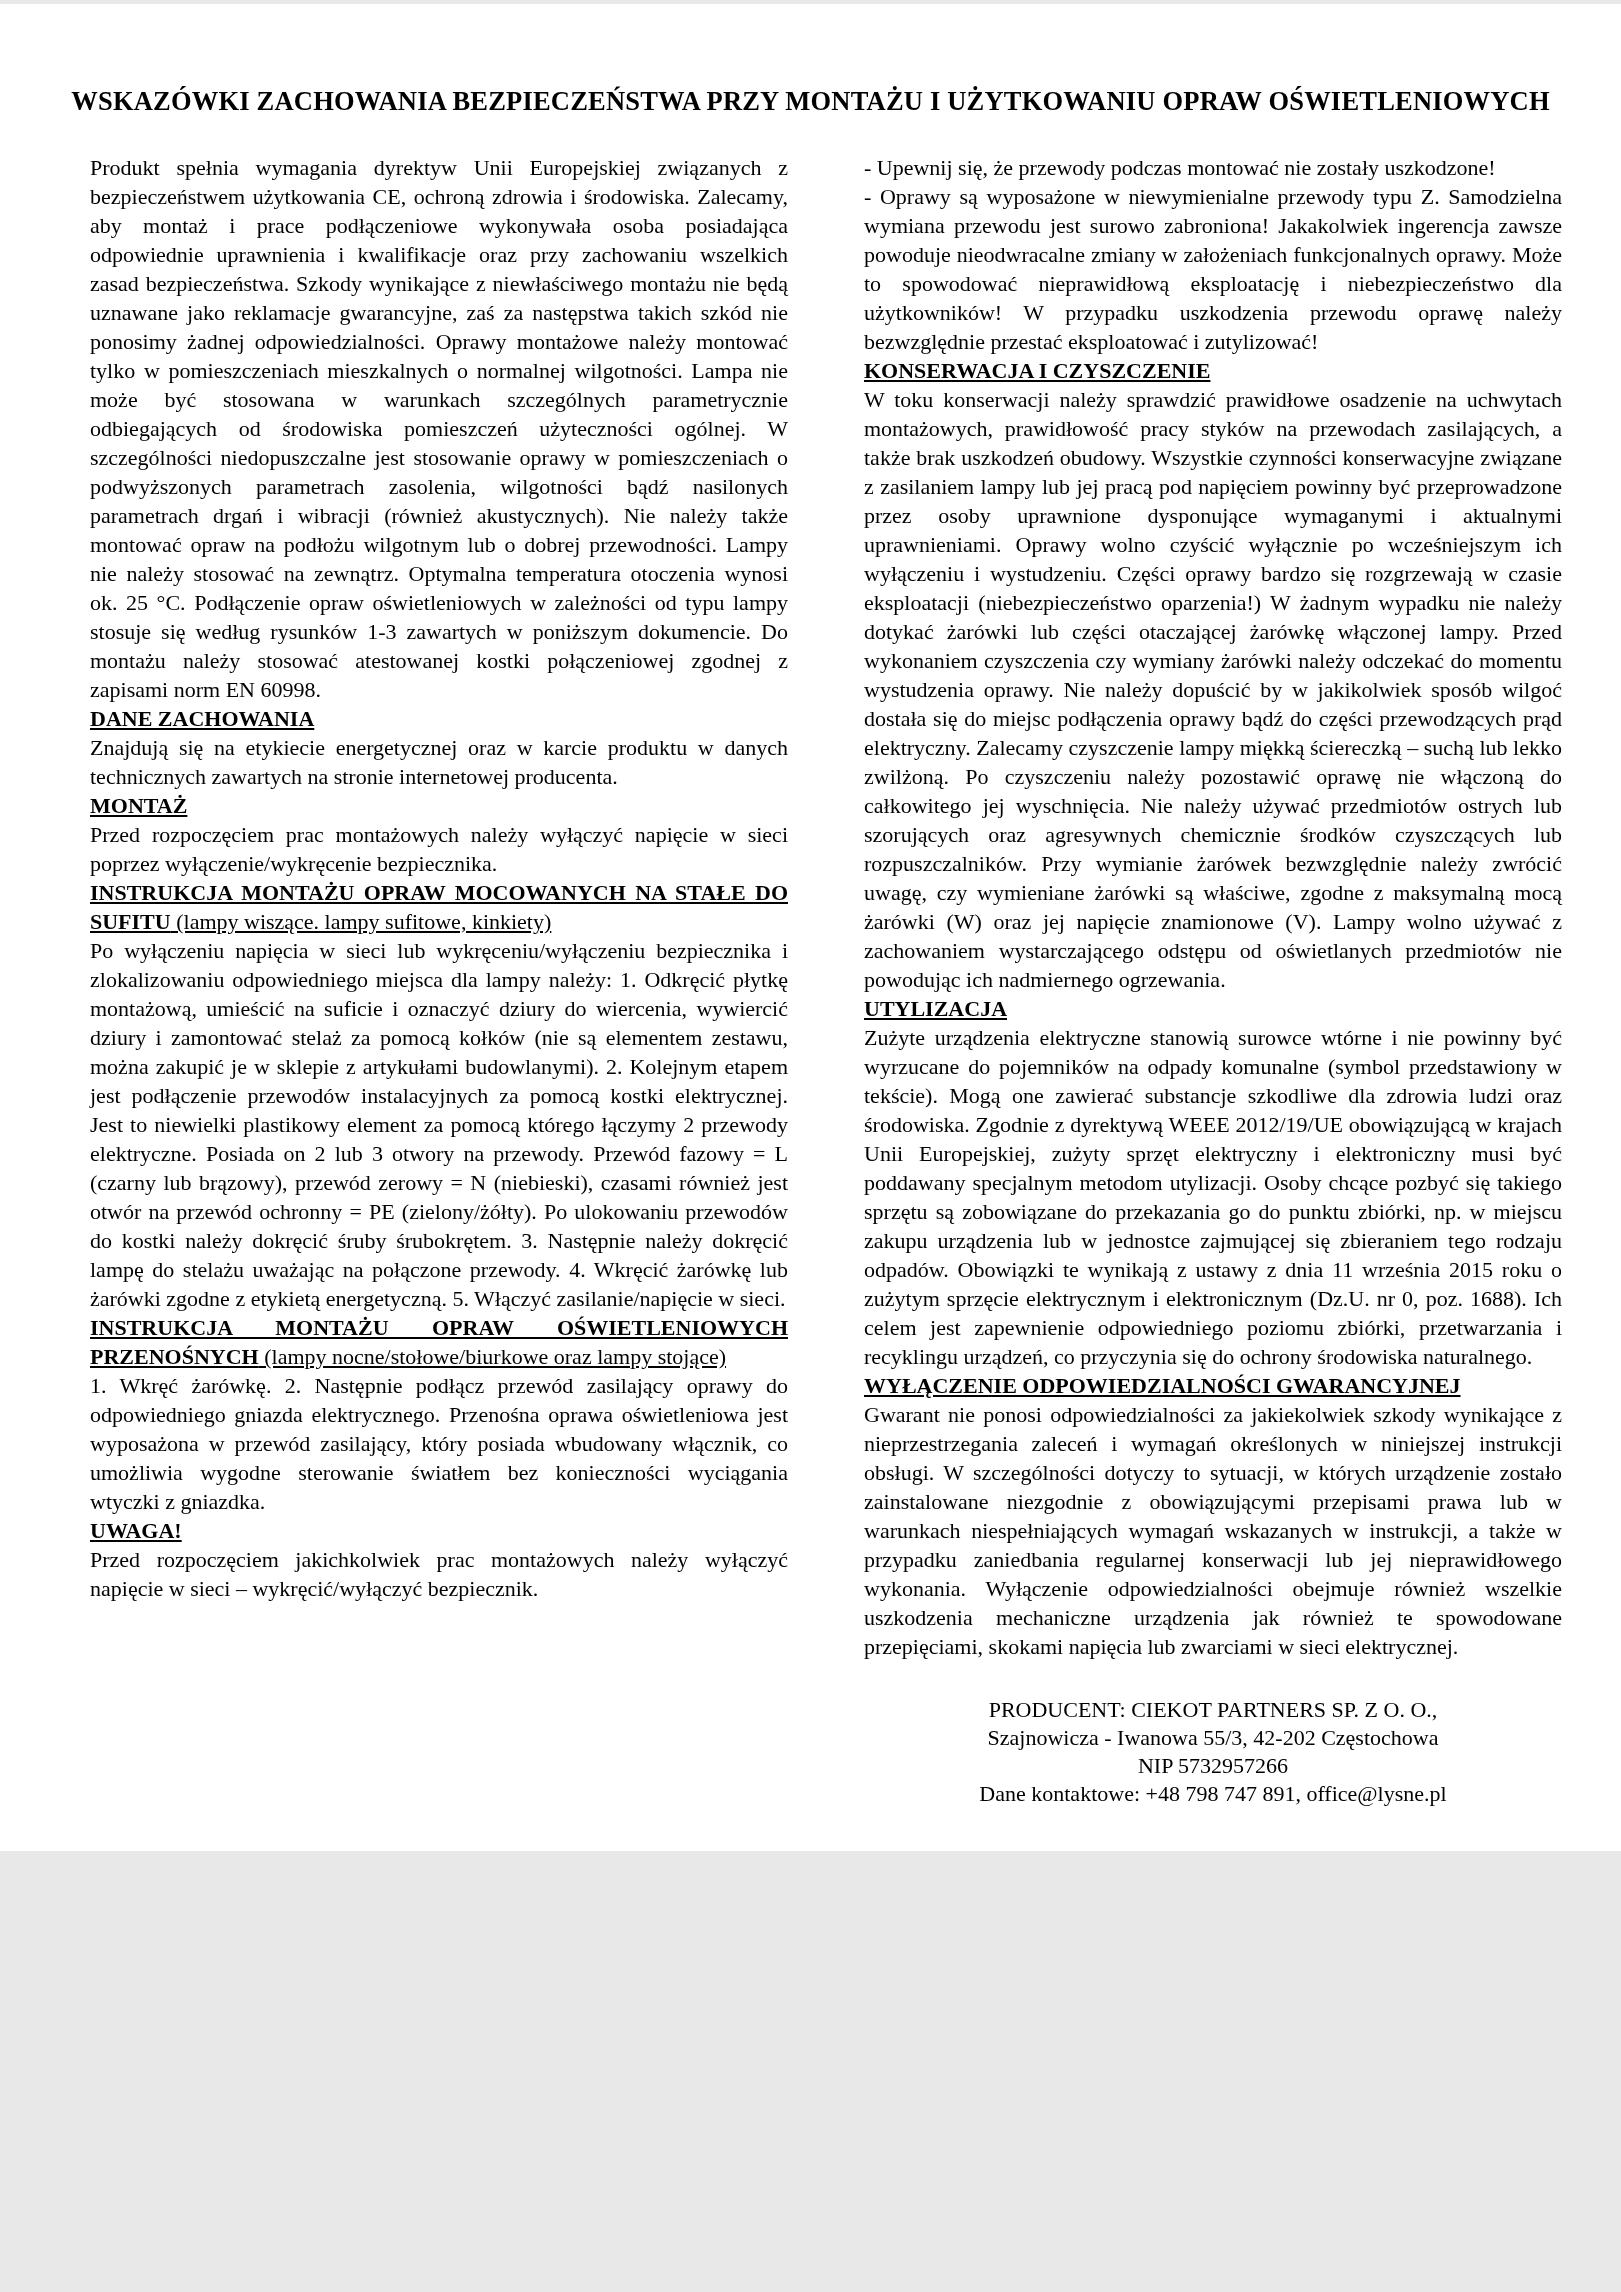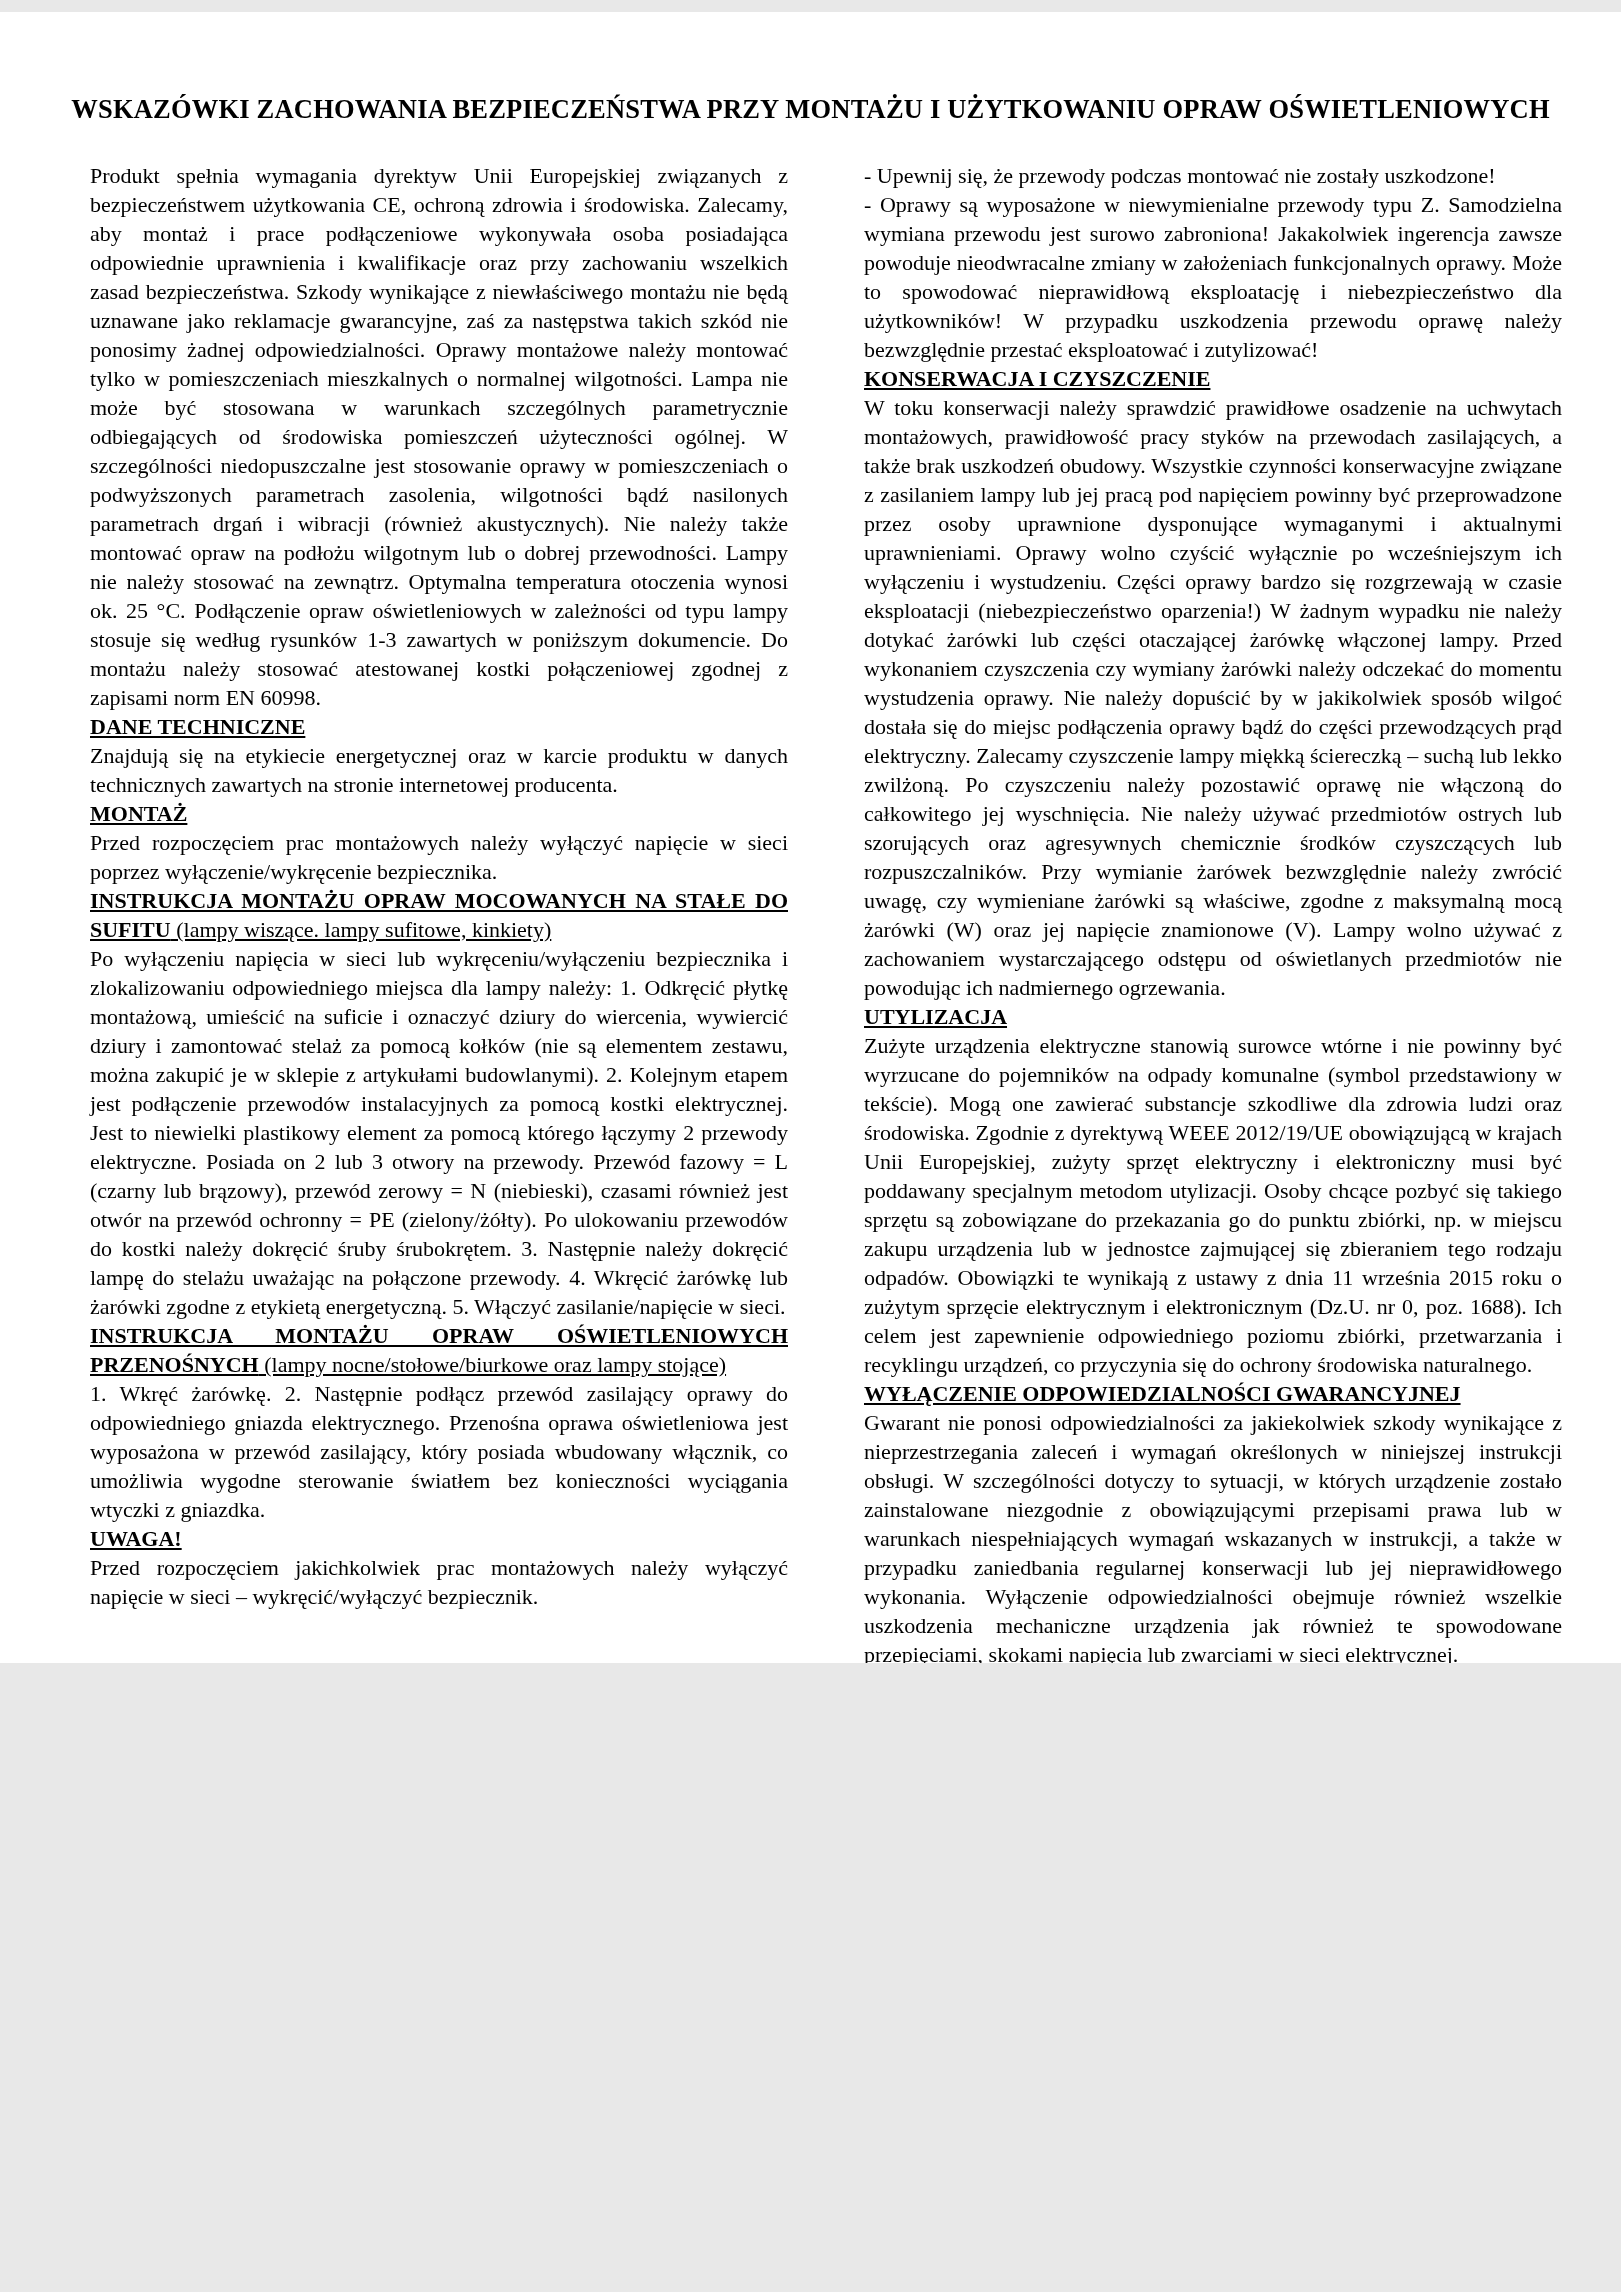--- a/index.html
+++ b/index.html
@@ -1,19 +1,19 @@
 <!DOCTYPE html>
 <html lang="pl"><head>
 <meta charset="utf-8">
 <style>
   html, body { margin:0; padding:0; background:#e8e8e8; }
   .page {
     position:relative;
-    width:1621px; height:1651px;
-    margin:12px auto;
+    width:1621px; height:1847px;
+    margin:4px auto;
     background:#ffffff;
     font-family:"Liberation Serif", serif;
     color:#000;
     overflow:hidden;
   }
   .doc-title {
     position:absolute; top:82px; left:0; width:100%;
     text-align:center; font-weight:bold; font-size:26.5px;
     letter-spacing:0.2px; white-space:nowrap;
   }
@@ -51,21 +51,21 @@
 </head>
 <body>
 
 <div class="page">
 
   <div class="doc-title">WSKAZÓWKI ZACHOWANIA BEZPIECZEŃSTWA PRZY MONTAŻU I UŻYTKOWANIU OPRAW OŚWIETLENIOWYCH</div>
 
   <div class="col col-left">
     <p class="para">Produkt spełnia wymagania dyrektyw Unii Europejskiej związanych z bezpieczeństwem użytkowania CE, ochroną zdrowia i środowiska. Zalecamy, aby montaż i prace podłączeniowe wykonywała osoba posiadająca odpowiednie uprawnienia i kwalifikacje oraz przy zachowaniu wszelkich zasad bezpieczeństwa. Szkody wynikające z niewłaściwego montażu nie będą uznawane jako reklamacje gwarancyjne, zaś za następstwa takich szkód nie ponosimy żadnej odpowiedzialności. Oprawy montażowe należy montować tylko w pomieszczeniach mieszkalnych o normalnej wilgotności. Lampa nie może być stosowana w warunkach szczególnych parametrycznie odbiegających od środowiska pomieszczeń użyteczności ogólnej. W szczególności niedopuszczalne jest stosowanie oprawy w pomieszczeniach o podwyższonych parametrach zasolenia, wilgotności bądź nasilonych parametrach drgań i wibracji (również akustycznych). Nie należy także montować opraw na podłożu wilgotnym lub o dobrej przewodności. Lampy nie należy stosować na zewnątrz. Optymalna temperatura otoczenia wynosi ok. 25 °C. Podłączenie opraw oświetleniowych w zależności od typu lampy stosuje się według rysunków 1-3 zawartych w poniższym dokumencie. Do montażu należy stosować atestowanej kostki połączeniowej zgodnej z zapisami norm EN 60998.</p>
 
-    <p class="heading">DANE TECHNICZNE</p>
+    <p class="heading">DANE ZACHOWANIA</p>
     <p class="para">Znajdują się na etykiecie energetycznej oraz w karcie produktu w danych technicznych zawartych na stronie internetowej producenta.</p>
 
     <p class="heading">MONTAŻ</p>
     <p class="para">Przed rozpoczęciem prac montażowych należy wyłączyć napięcie w sieci poprzez wyłączenie/wykręcenie bezpiecznika.</p>
 
     <p class="heading"><span>INSTRUKCJA MONTAŻU OPRAW MOCOWANYCH NA STAŁE DO SUFITU</span><span class="note"> (lampy wiszące. lampy sufitowe, kinkiety)</span></p>
     <p class="para">Po wyłączeniu napięcia w sieci lub wykręceniu/wyłączeniu bezpiecznika i zlokalizowaniu odpowiedniego miejsca dla lampy należy: 1. Odkręcić płytkę montażową, umieścić na suficie i oznaczyć dziury do wiercenia, wywiercić dziury i zamontować stelaż za pomocą kołków (nie są elementem zestawu, można zakupić je w sklepie z artykułami budowlanymi). 2. Kolejnym etapem jest podłączenie przewodów instalacyjnych za pomocą kostki elektrycznej. Jest to niewielki plastikowy element za pomocą którego łączymy 2 przewody elektryczne. Posiada on 2 lub 3 otwory na przewody. Przewód fazowy = L (czarny lub brązowy), przewód zerowy = N (niebieski), czasami również jest otwór na przewód ochronny = PE (zielony/żółty). Po ulokowaniu przewodów do kostki należy dokręcić śruby śrubokrętem. 3. Następnie należy dokręcić lampę do stelażu uważając na połączone przewody. 4. Wkręcić żarówkę lub żarówki zgodne z etykietą energetyczną. 5. Włączyć zasilanie/napięcie w sieci.</p>
 
     <p class="heading"><span>INSTRUKCJA MONTAŻU OPRAW OŚWIETLENIOWYCH PRZENOŚNYCH</span><span class="note"> (lampy nocne/stołowe/biurkowe oraz lampy stojące)</span></p>
     <p class="para">1. Wkręć żarówkę. 2. Następnie podłącz przewód zasilający oprawy do odpowiedniego gniazda elektrycznego. Przenośna oprawa oświetleniowa jest wyposażona w przewód zasilający, który posiada wbudowany włącznik, co umożliwia wygodne sterowanie światłem bez konieczności wyciągania wtyczki z gniazdka.</p>

